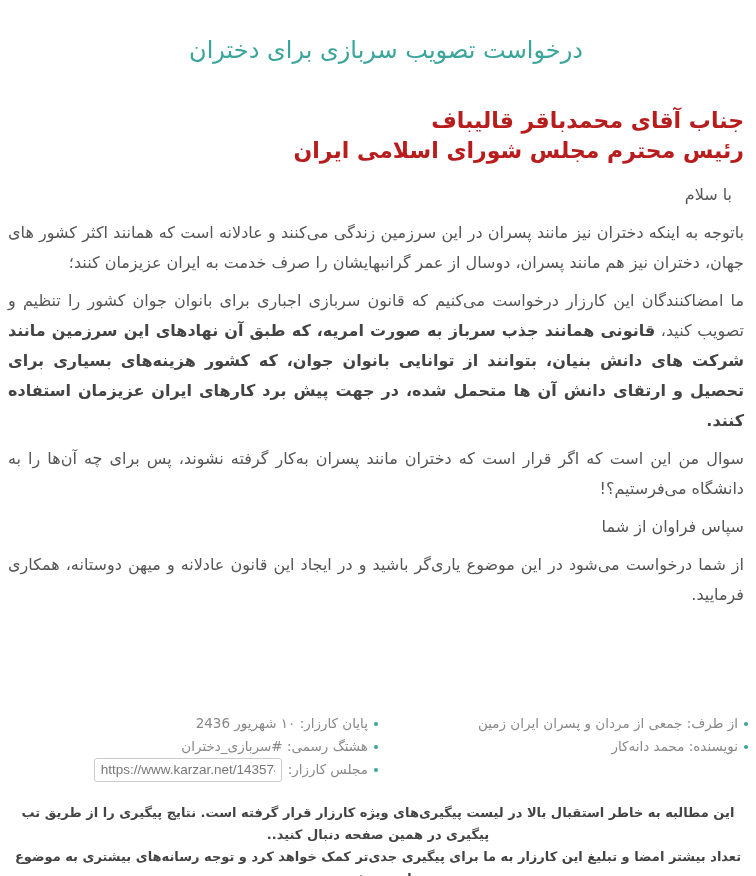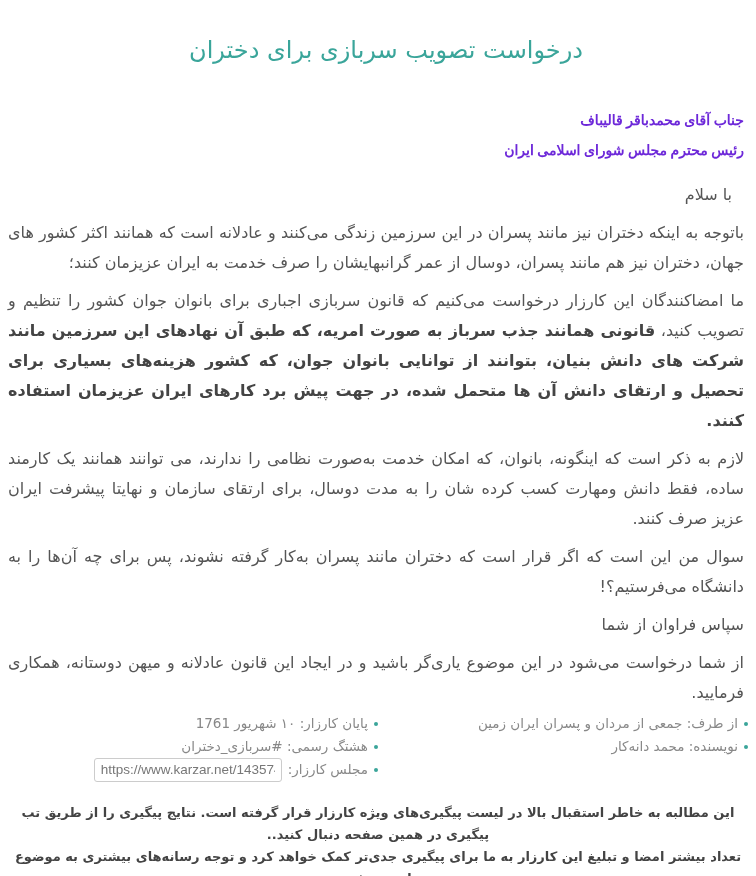--- a/index.html
+++ b/index.html
@@ -12,21 +12,21 @@
   .page { position: relative; width: 756px; height: 876px; }
   .title {
     position: absolute; top: 14px; left: 16px; right: 0;
     text-align: center; font-size: 24px; color: #3aa59a; font-weight: normal;
     line-height: 40px;
   }
   .body {
     position: absolute; top: 106px; right: 12px; left: 8px;
     font-size: 16px; line-height: 30px; text-align: justify;
   }
-  .addressee { font-weight: bold; color: #6d28d9; font-size: 14px; line-height: 30px; font-family: Liberation Serif, serif; }
+  .addressee { font-weight: bold; color: #b91c1c; font-size: 22px; line-height: 30px; }
   .p { margin: 0 0 8px 0; }
   .greet { margin: 14px 12px 8px 0; }
   .bold { font-weight: bold; color: #444; margin-left: 8px; }
   .meta {
     position: absolute; top: 712px; right: 8px; left: 8px;
     display: flex; flex-direction: row; font-size: 13.5px; color: #888;
   }
   .meta-col { width: 50%; }
   .meta-item { height: 23px; line-height: 23px; display: flex; align-items: center; white-space: nowrap; }
   .dot { display: inline-block; width: 4px; height: 4px; border-radius: 50%; background: #3aa59a; margin-left: 6px; }
@@ -45,41 +45,40 @@
 
 <div class="page">
   <h1 class="title">درخواست تصویب سربازی برای دختران</h1>
 
   <div class="body">
     <div class="addressee">جناب آقای محمدباقر قالیباف</div>
     <div class="addressee">رئیس محترم مجلس شورای اسلامی ایران</div>
     <p class="greet">با سلام</p>
     <p class="p">باتوجه به اینکه دختران نیز مانند پسران در این سرزمین زندگی می‌کنند و عادلانه است که همانند اکثر کشور های جهان، دختران نیز هم مانند پسران، دوسال از عمر گرانبهایشان را صرف خدمت به ایران عزیزمان کنند؛</p>
     <p class="p"><span>ما امضاکنندگان این کارزار درخواست می‌کنیم که قانون سربازی اجباری برای بانوان جوان کشور را تنظیم و تصویب کنید، </span><span class="bold">قانونی همانند جذب سرباز به صورت امریه، که طبق آن نهادهای این سرزمین مانند شرکت های دانش بنیان، بتوانند از توانایی بانوان جوان، که کشور هزینه‌های بسیاری برای تحصیل و ارتقای دانش آن ها متحمل شده، در جهت پیش برد کارهای ایران عزیزمان استفاده کنند.</span></p>
-    <p class="p">لازم به ذکر است که اینگونه، بانوان، که امکان خدمت به‌صورت نظامی را ندارند، می توانند همانند یک کارمند ساده، فقط دانش ومهارت کسب کرده شان را به مدت دوسال، برای ارتقای سازمان و نهایتا پیشرفت ایران عزیز صرف کنند.</p>
     <p class="p">سوال من این است که اگر قرار است که دختران مانند پسران به‌کار گرفته نشوند، پس برای چه آن‌ها را به دانشگاه می‌فرستیم؟!</p>
     <p class="p">سپاس فراوان از شما</p>
     <p class="p">از شما درخواست می‌شود در این موضوع یاری‌گر باشید و در ایجاد این قانون عادلانه و میهن دوستانه، همکاری فرمایید.</p>
   </div>
 
   <div class="meta">
     <div class="meta-col">
       <div class="meta-item">
           <span class="dot"></span>
           <span>از طرف: جمعی از مردان و پسران ایران زمین</span>
         </div>
       <div class="meta-item">
           <span class="dot"></span>
           <span>نویسنده: محمد دانه‌کار</span>
         </div>
     </div>
     <div class="meta-col">
       <div class="meta-item">
           <span class="dot"></span>
-          <span>پایان کارزار: ۱۰ شهریور 1761</span>
+          <span>پایان کارزار: ۱۰ شهریور 2436</span>
         </div>
       <div class="meta-item">
           <span class="dot"></span>
           <span>هشتگ رسمی: #سربازی_دختران</span>
         </div>
       <div class="meta-item">
           <span class="dot"></span>
           <span>مجلس کارزار:</span>
           <input class="link-input" type="text" readonly="" value="https://www.karzar.net/143574" style="">
         </div>

